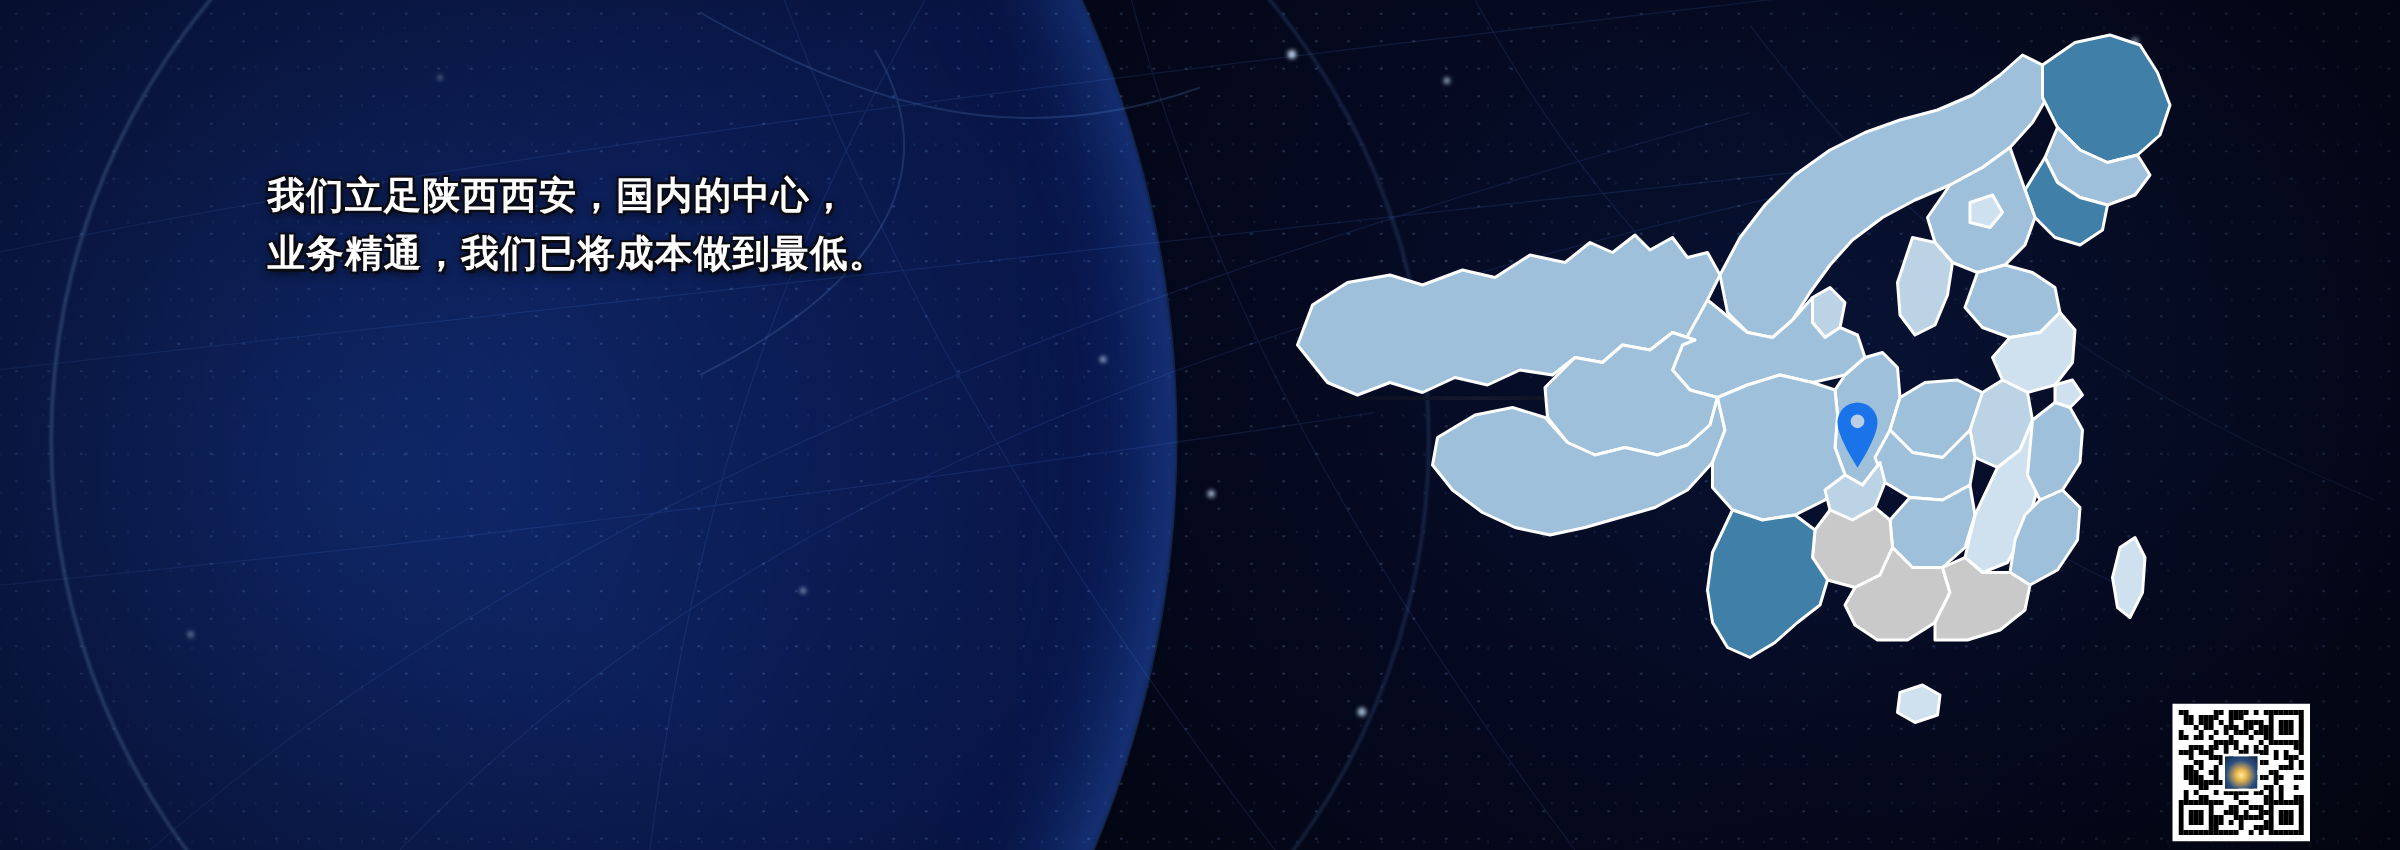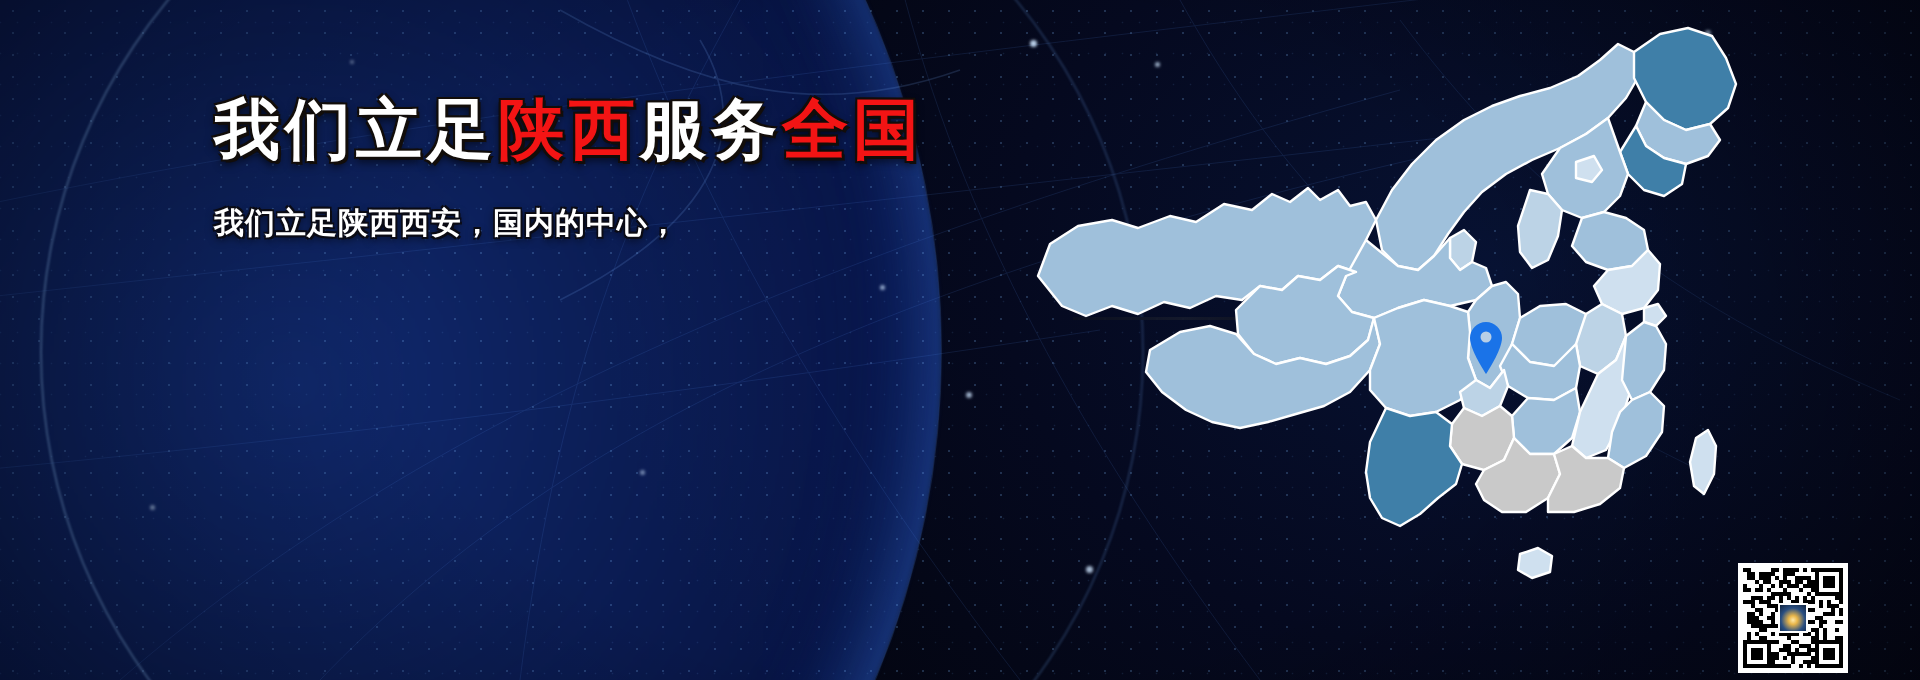--- a/index.html
+++ b/index.html
@@ -185,26 +185,24 @@
   <div class="star blur" style="left:1086px;top:566px;width:7px;height:7px;opacity:.8;"></div>
   <div class="star blur" style="left:150px;top:505px;width:5px;height:5px;opacity:.6;"></div>
   <div class="star blur" style="left:640px;top:470px;width:5px;height:5px;opacity:.55;"></div>
   <div class="star blur" style="left:1705px;top:30px;width:6px;height:6px;opacity:.7;"></div>
   <div class="star blur" style="left:350px;top:60px;width:4px;height:4px;opacity:.5;"></div>
 
   <div class="vignette"></div>
 
   <div class="copy">
 
-    <div class="headline">
-      <span>我们立足</span><span class="red">陕西</span><span>服务</span><span class="red">全国</span>
-    </div>
 
     <div class="body">
       <div>我们立足陕西西安，国内的中心，</div>
+      <div>业务精通，我们已将成本做到最低。</div>
     </div>
 
   </div>
 
   <div class="divider-line"></div>
 
   <div class="map-wrap">
     <svg viewBox="0 0 800 660" preserveAspectRatio="xMidYMid meet">
       <g stroke="#ffffff" stroke-width="2.4" stroke-linejoin="round">
 

